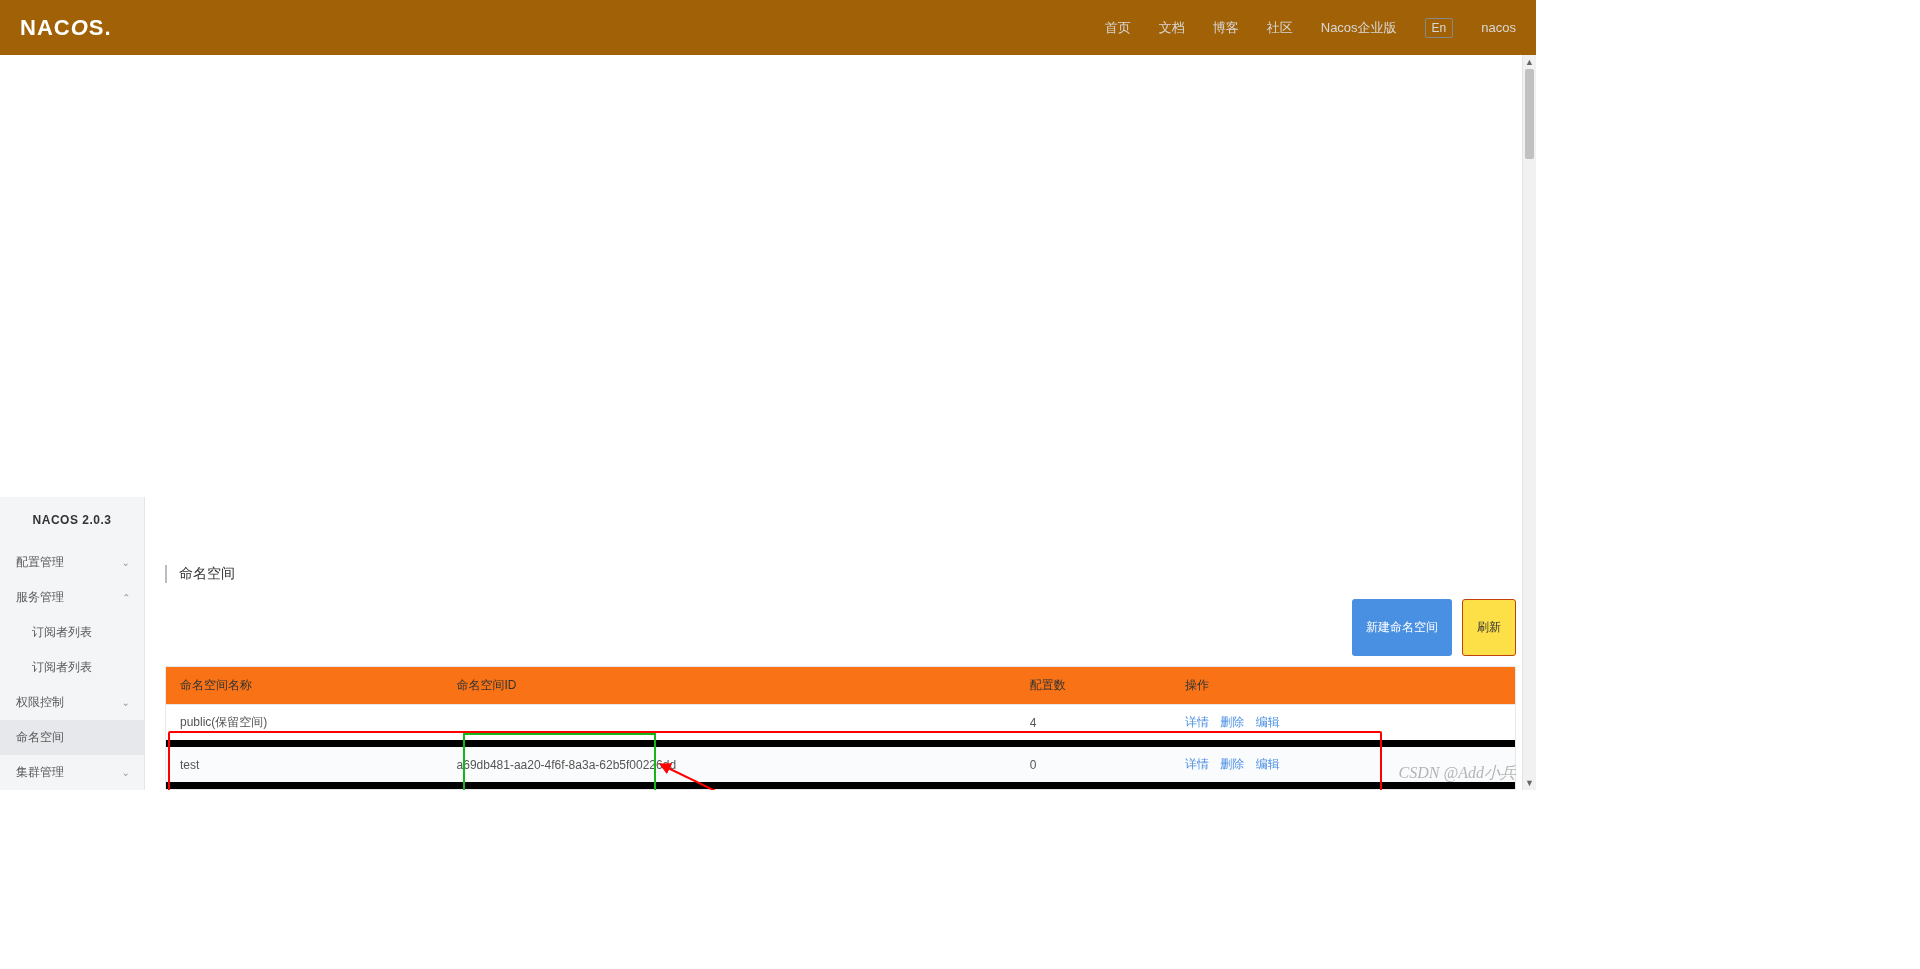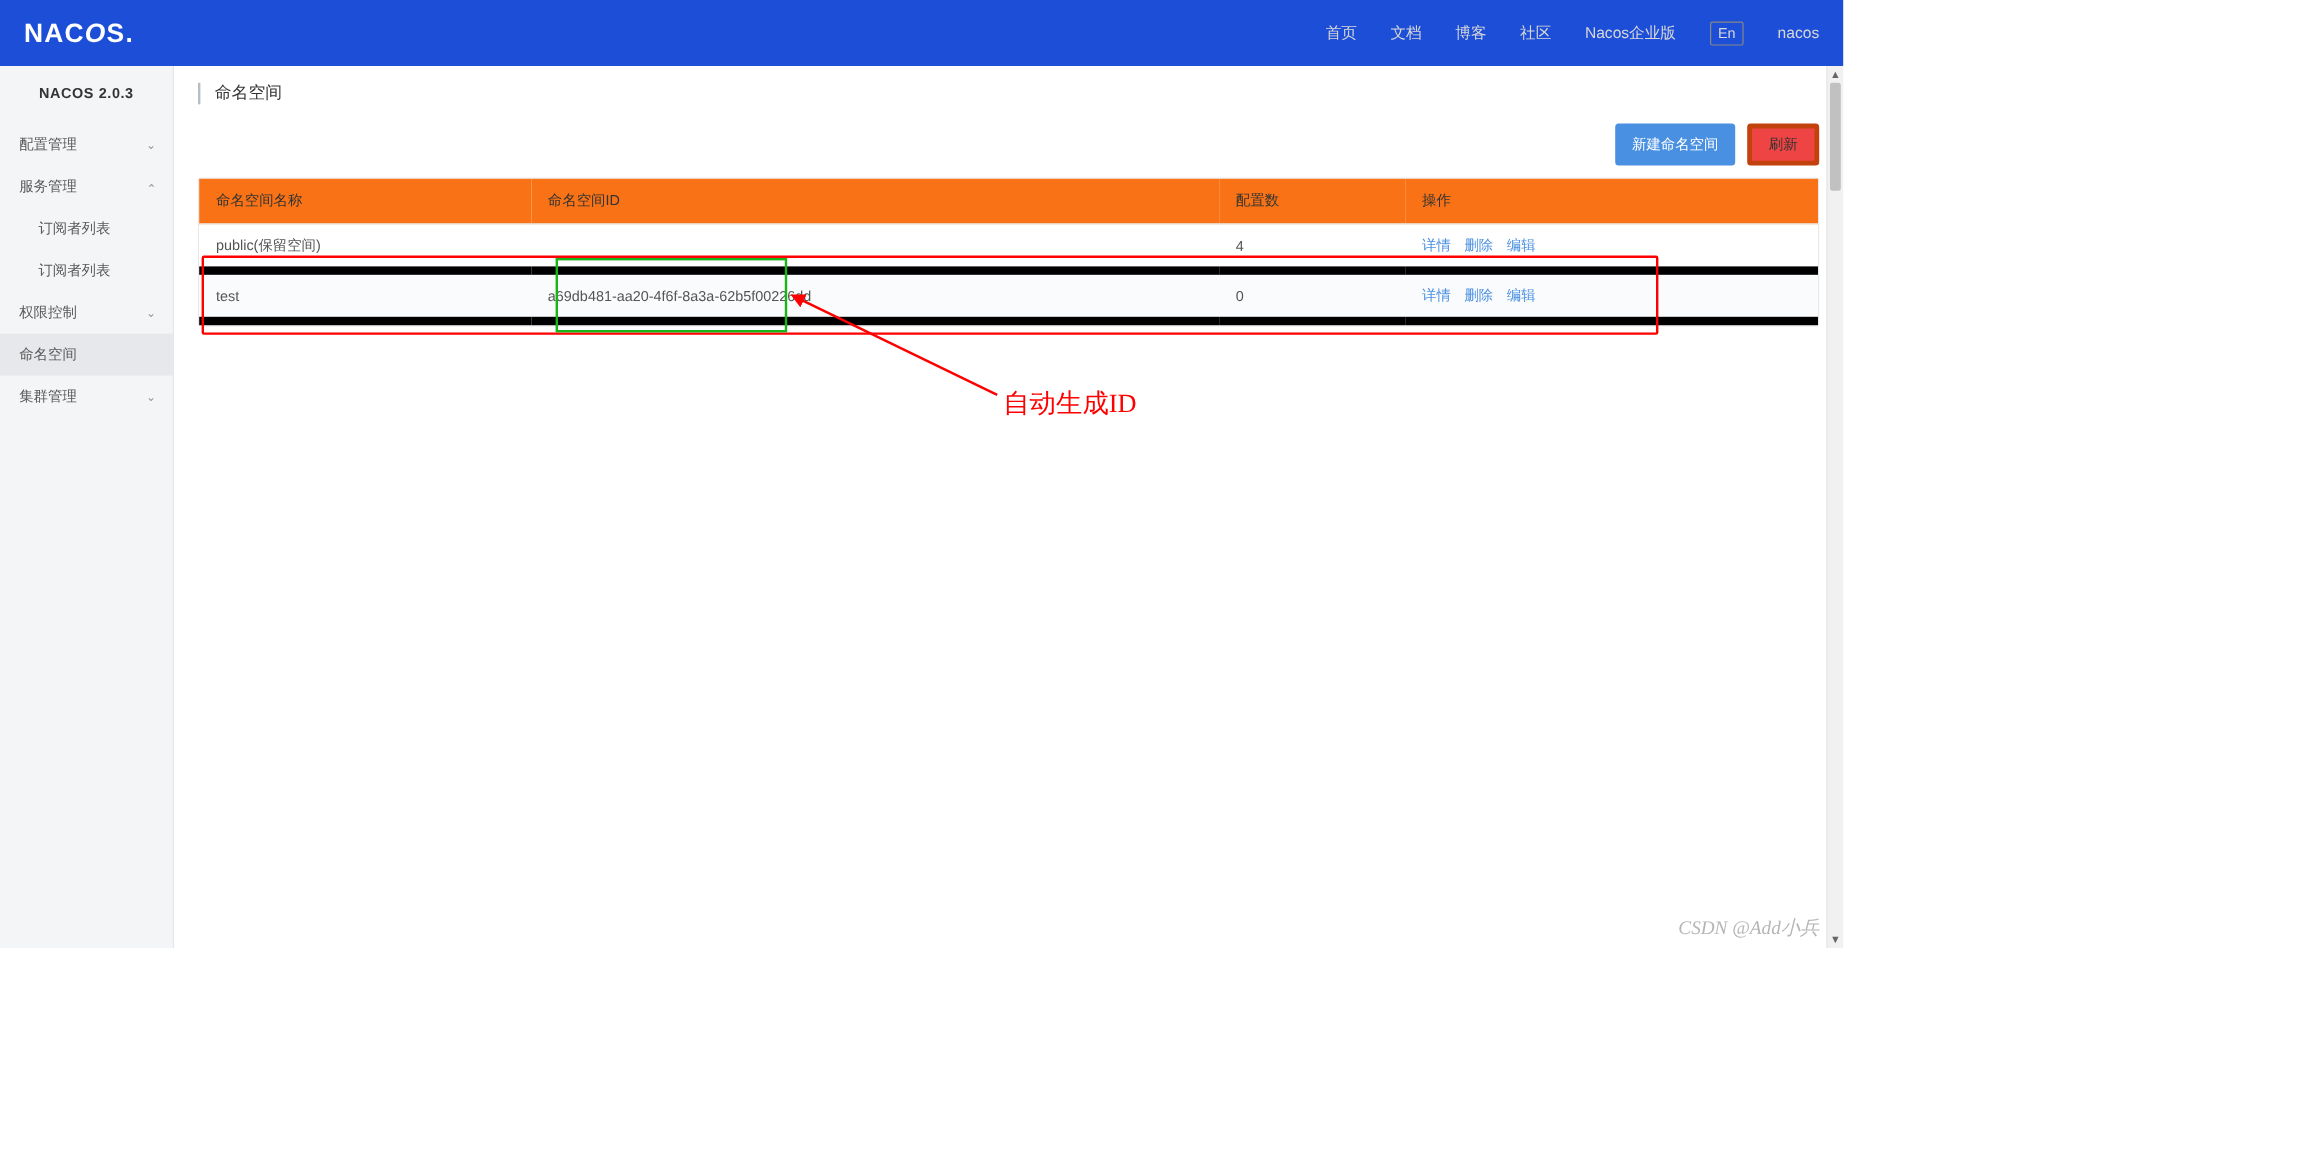--- a/index.html
+++ b/index.html
@@ -1,47 +1,47 @@
 <!DOCTYPE html>
 <html><head>
   <meta charset="utf-8">
   <style>
     * { margin: 0; padding: 0; box-sizing: border-box; }
     body { font-family: -apple-system, BlinkMacSystemFont, "Segoe UI", "PingFang SC", "Microsoft YaHei", sans-serif; font-size: 12px; color: #333; background: #fff; overflow: hidden; }
     
     .app { width: 1536px; height: 790px; position: relative; display: flex; flex-direction: column; }
     
     
-    .topbar { height: 55px; background: #1d4ed8; display: flex; align-items: center; padding: 0 20px; flex-shrink: 0; }
+    .topbar { height: 55px; background: #a16207; display: flex; align-items: center; padding: 0 20px; flex-shrink: 0; }
     .logo { color: #fff; font-size: 22px; font-weight: 600; letter-spacing: 1px; }
     .logo .dot { color: #fff; }
     .topbar-nav { margin-left: auto; display: flex; align-items: center; gap: 28px; }
     .topbar-link { color: #d8d8d8; font-size: 13px; text-decoration: none; cursor: pointer; }
     .lang-btn { border: 1px solid #888; color: #d8d8d8; padding: 2px 6px; font-size: 12px; border-radius: 2px; cursor: pointer; }
     .user-name { color: #d8d8d8; font-size: 13px; cursor: pointer; }
     
-    .body-row { flex: 1; display: flex; min-height: 0; }
+    .body-row { flex: 1; display: flex; min-height: 0; align-items: flex-end; }
     
     
     .sidebar { width: 145px; background: #f4f5f7; border-right: 1px solid #e4e6eb; display: flex; flex-direction: column; }
     .sidebar-title { text-align: center; padding: 16px 0 18px 0; font-size: 12px; font-weight: 600; color: #333; letter-spacing: 0.5px; }
     .menu-item { display: flex; align-items: center; justify-content: space-between; padding: 9px 14px 9px 16px; font-size: 12px; color: #595959; cursor: pointer; }
     .menu-sub-item { padding: 9px 14px 9px 32px; font-size: 12px; color: #595959; cursor: pointer; }
     .menu-item.active, .menu-sub-item.active { background: #e6e8eb; }
     .chevron { color: #999; font-size: 10px; }
     .chevron.up { transform: rotate(180deg); display: inline-block; }
     
     
     .content { flex: 1; display: flex; flex-direction: column; padding: 0; position: relative; overflow: hidden; }
     .content-header { padding: 14px 20px 16px 20px; display: flex; align-items: center; }
     .page-title-wrap { border-left: 2px solid #b9bec5; padding-left: 12px; }
     .page-title { font-size: 14px; color: #333; }
     .action-bar { padding: 0 20px 10px 20px; display: flex; justify-content: flex-end; gap: 10px; }
     .btn-primary { background: #4a90e2; color: #fff; border: none; padding: 6px 14px; font-size: 12px; border-radius: 3px; cursor: pointer; }
-    .btn-default { background: #ef4444; color: #333; border: 4px solid #c2410c; padding: 5px 14px; font-size: 12px; border-radius: 3px; cursor: pointer; }
+    .btn-default { background: #fde047; color: #333; border: 1px solid #c2410c; padding: 19px 14px; font-size: 12px; border-radius: 3px; cursor: pointer; }
     
     
     .table-wrap { margin: 0 20px; border: 1px solid #e8e8e8; border-radius: 2px; position: relative; }
     table { width: 100%; border-collapse: collapse; table-layout: fixed; }
     thead th { background: #f97316; text-align: left; padding: 10px 14px; font-size: 12px; font-weight: 500; color: #333; border-bottom: 1px solid #e8e8e8; }
     tbody td { padding: 9px 14px; font-size: 12px; color: #555; border-bottom: 7px solid #000000; background: #fff; }
     tbody tr:nth-child(even) td { background: #fafbfc; }
     .op-link { color: #4a90e2; cursor: pointer; margin-right: 8px; }
     .op-link:last-child { margin-right: 0; }
     

